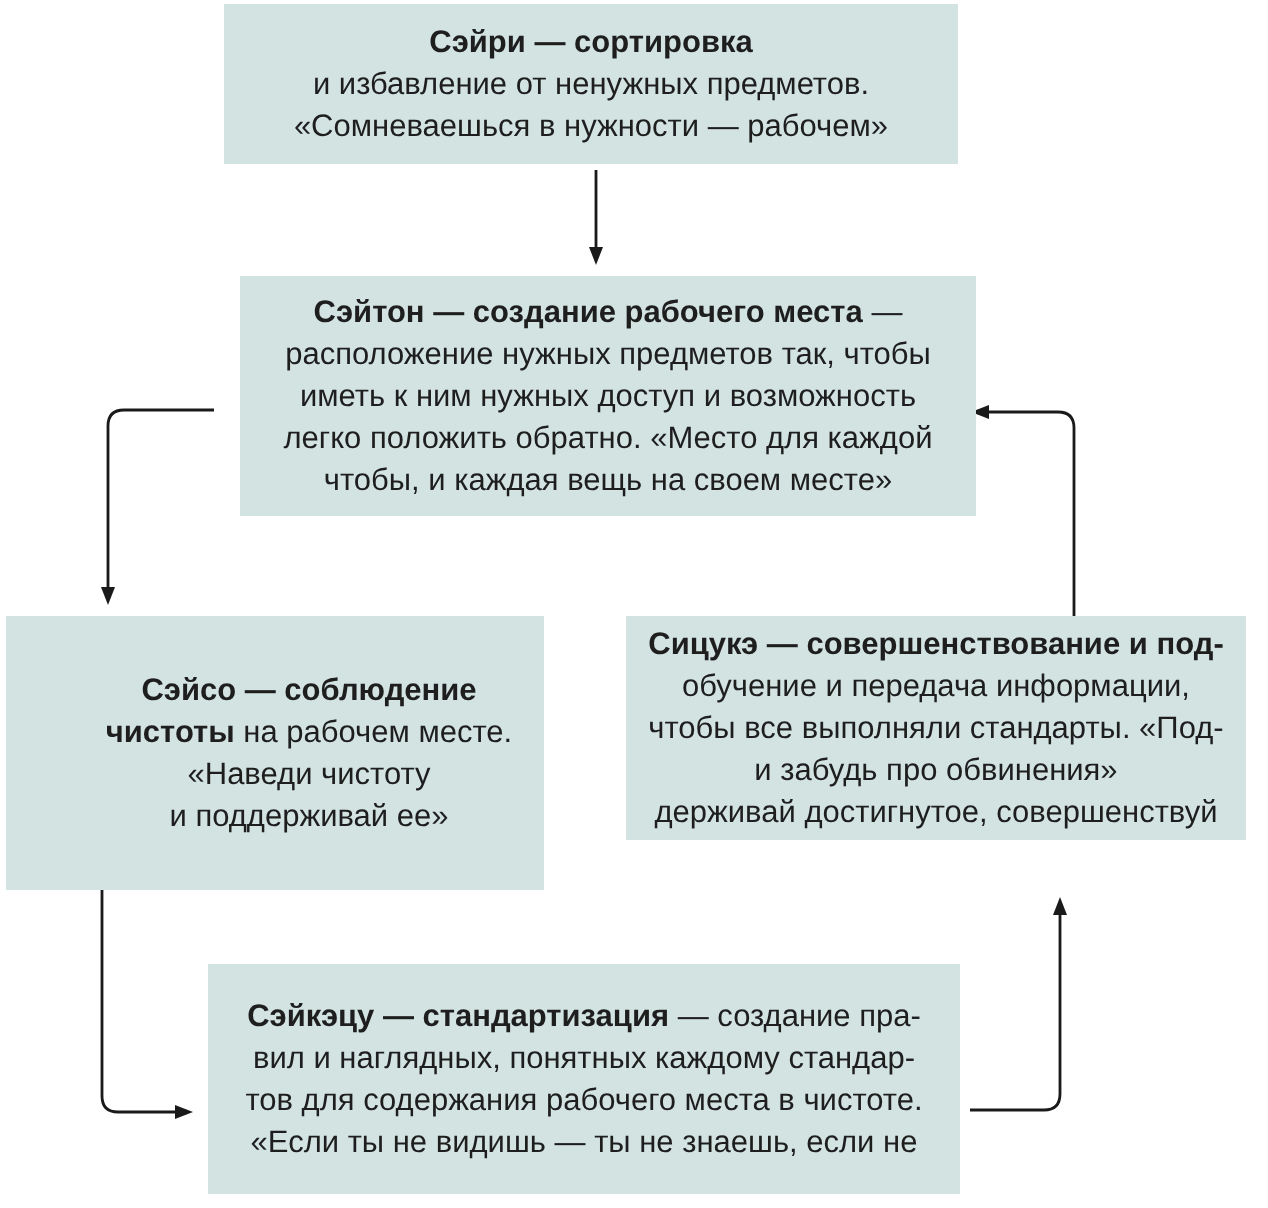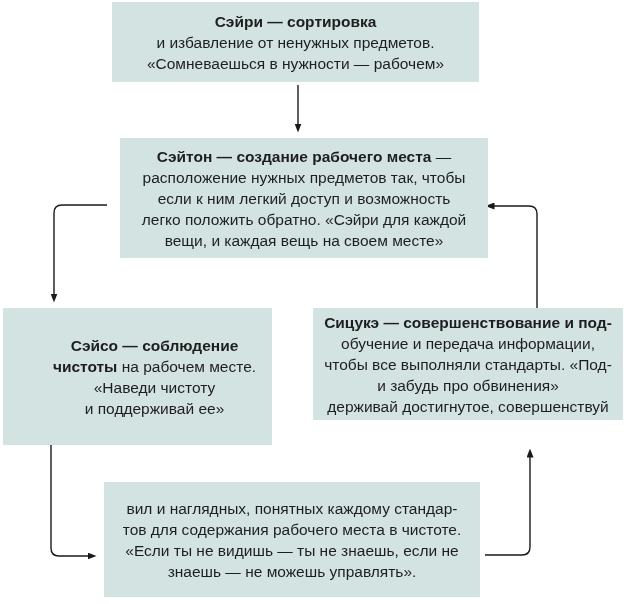--- a/index.html
+++ b/index.html
@@ -65,40 +65,40 @@
 
   <div class="box" style="left:112px; top:2px; width:367px; height:80px;">
       <div class="line"><span class="b">Сэйри — сортировка</span></div>
       <div class="line"><span>и избавление от ненужных предметов.</span></div>
       <div class="line"><span>«Сомневаешься в нужности — рабочем»</span></div>
     </div>
 
   <div class="box" style="left:120px; top:138px; width:368px; height:120px;">
       <div class="line"><span class="b">Сэйтон — создание рабочего места</span><span> —</span></div>
       <div class="line"><span>расположение нужных предметов так, чтобы</span></div>
-      <div class="line"><span>если к ним легкий доступ и возможность</span></div>
-      <div class="line"><span>легко положить обратно. «Сэйри для каждой</span></div>
-      <div class="line"><span>вещи, и каждая вещь на своем месте»</span></div>
+      <div class="line"><span>иметь к ним нужных доступ и возможность</span></div>
+      <div class="line"><span>легко положить обратно. «Место для каждой</span></div>
+      <div class="line"><span>чтобы, и каждая вещь на своем месте»</span></div>
     </div>
 
   <div class="box" style="left:3px; top:308px; width:269px; height:137px;padding-left:40px;">
       <div class="line"><span class="b">Сэйсо — соблюдение</span></div>
       <div class="line"><span class="b">чистоты</span><span> на рабочем месте.</span></div>
       <div class="line"><span>«Наведи чистоту</span></div>
       <div class="line"><span>и поддерживай ее»</span></div>
     </div>
 
   <div class="box" style="left:313px; top:308px; width:310px; height:112px;">
       <div class="line"><span class="b">Сицукэ — совершенствование и под-</span></div>
       <div class="line"><span>обучение и передача информации,</span></div>
       <div class="line"><span>чтобы все выполняли стандарты. «Под-</span></div>
       <div class="line"><span>и забудь про обвинения»</span></div>
       <div class="line"><span>держивай достигнутое, совершенствуй</span></div>
     </div>
 
   <div class="box" style="left:104px; top:482px; width:376px; height:115px;">
+      <div class="line"><span class="b">Сэйкэцу — стандартизация</span><span> — создание пра-</span></div>
       <div class="line"><span>вил и наглядных, понятных каждому стандар-</span></div>
       <div class="line"><span>тов для содержания рабочего места в чистоте.</span></div>
       <div class="line"><span>«Если ты не видишь — ты не знаешь, если не</span></div>
-      <div class="line"><span>знаешь — не можешь управлять».</span></div>
     </div>
 
 </div>
 
 </body></html>

